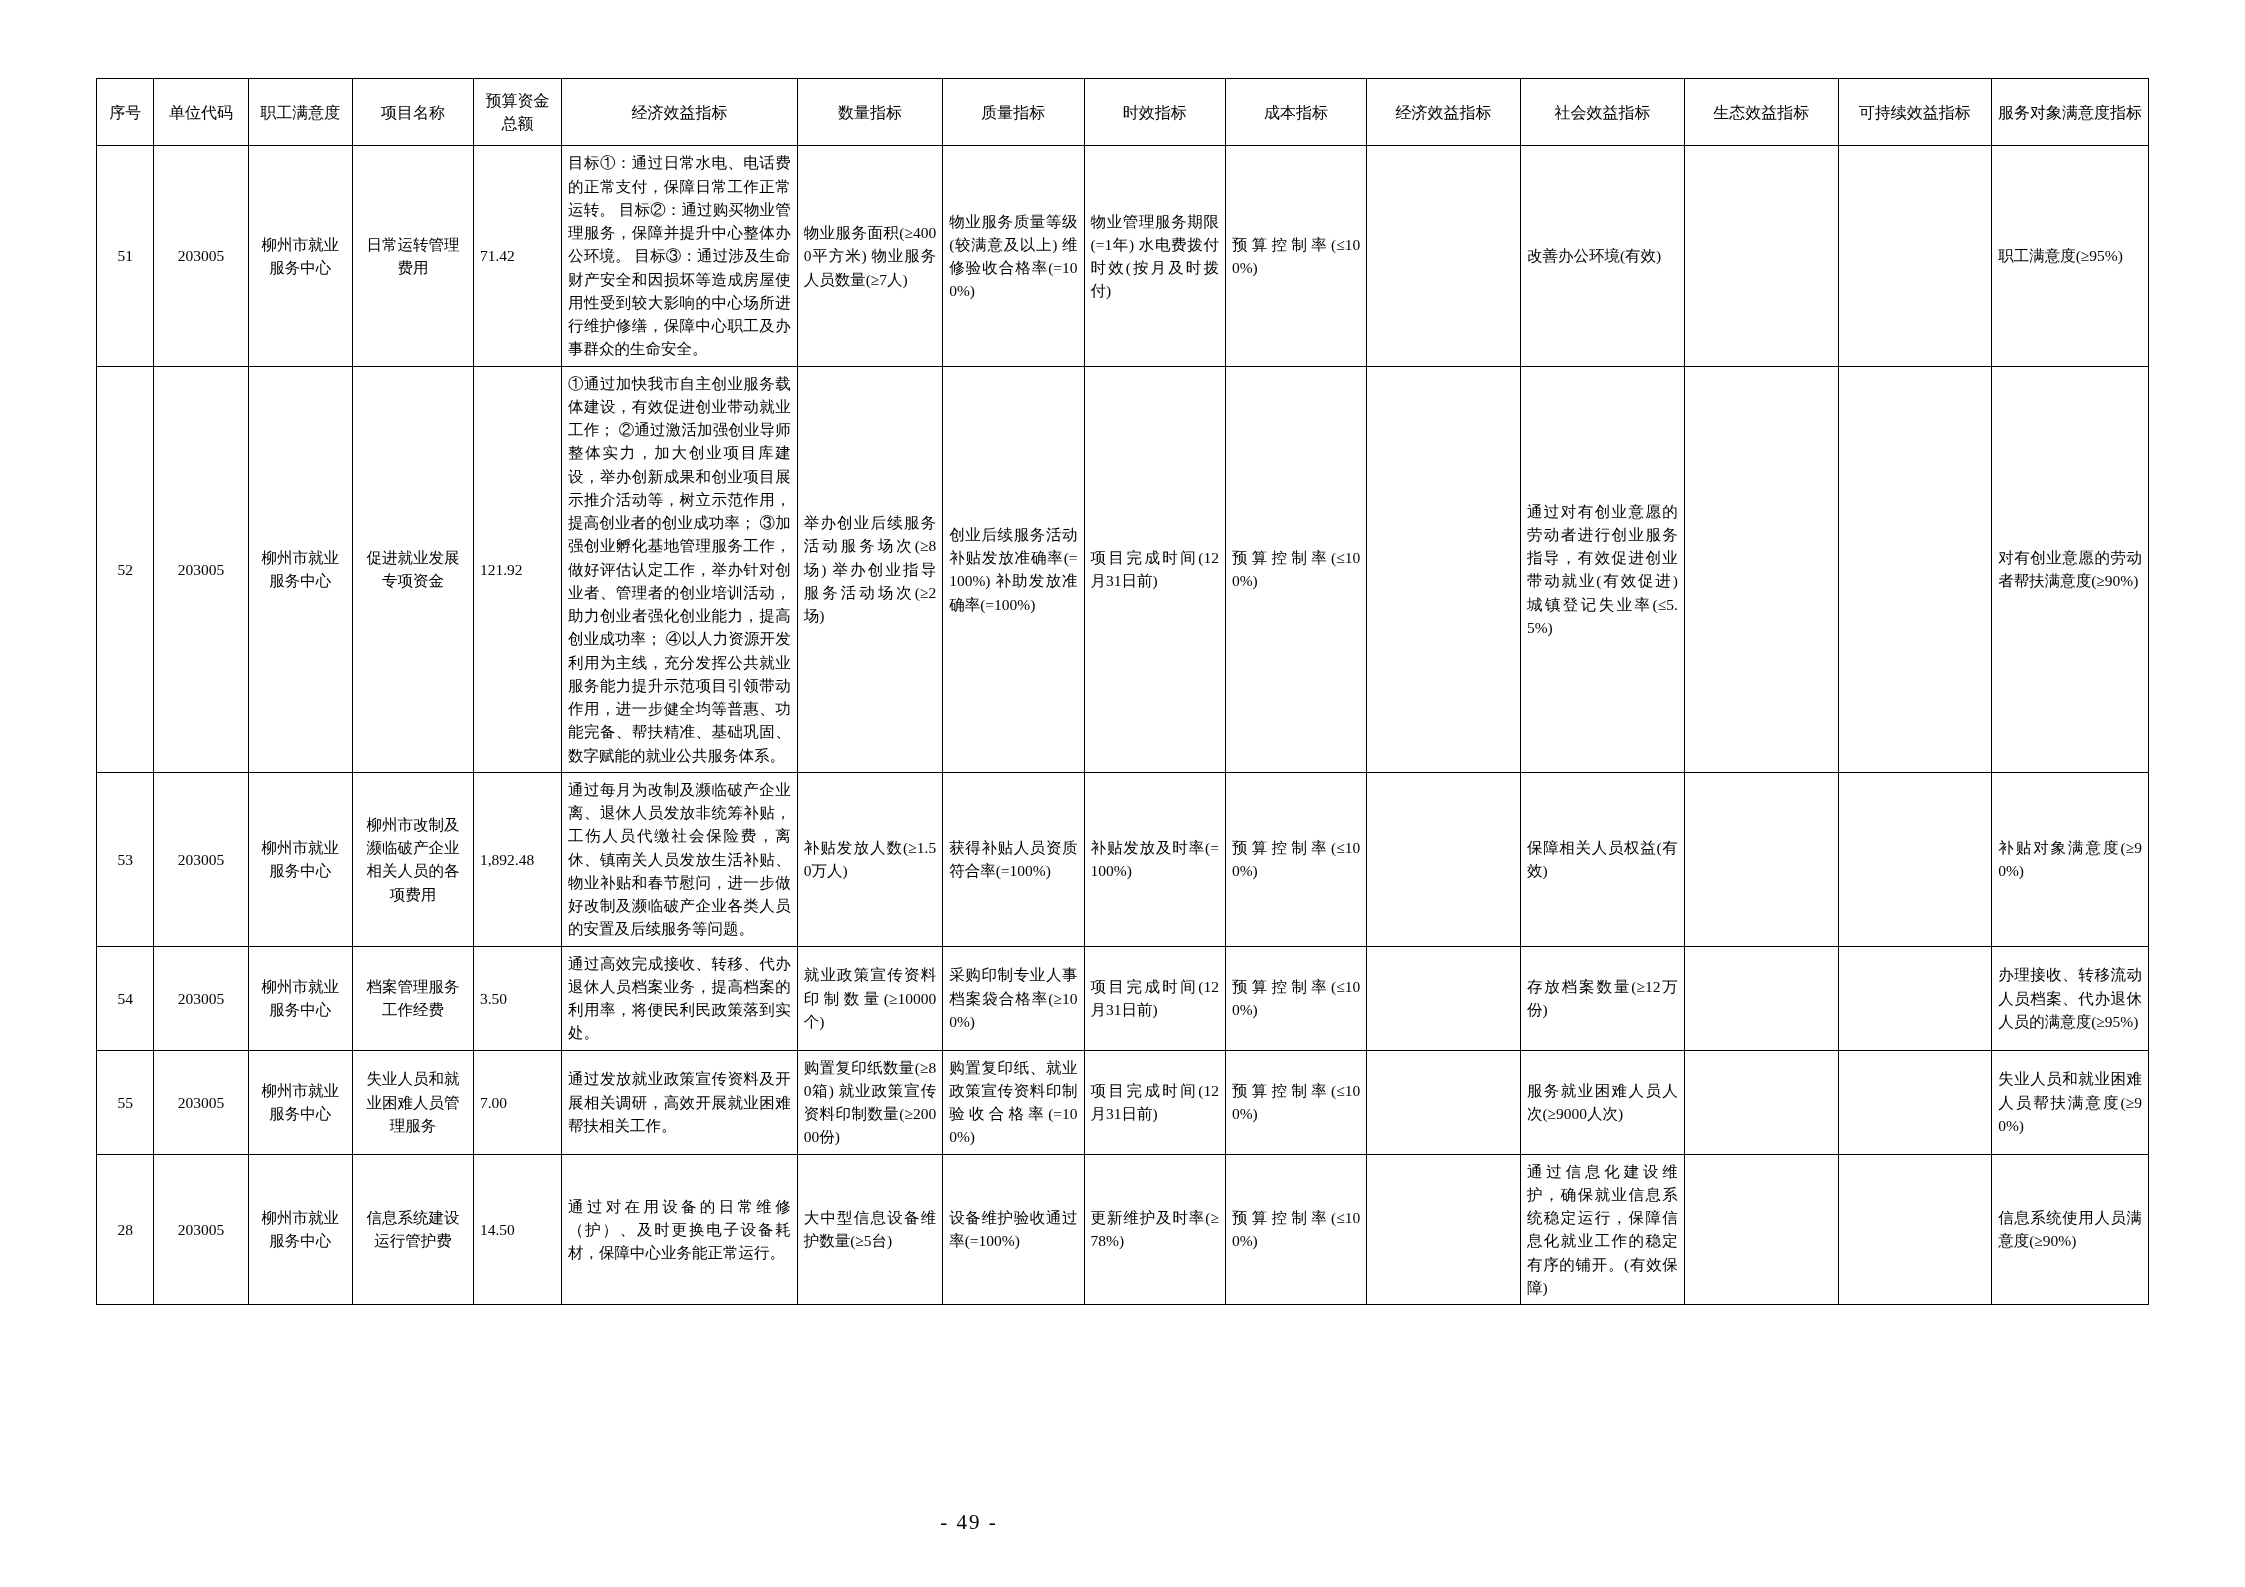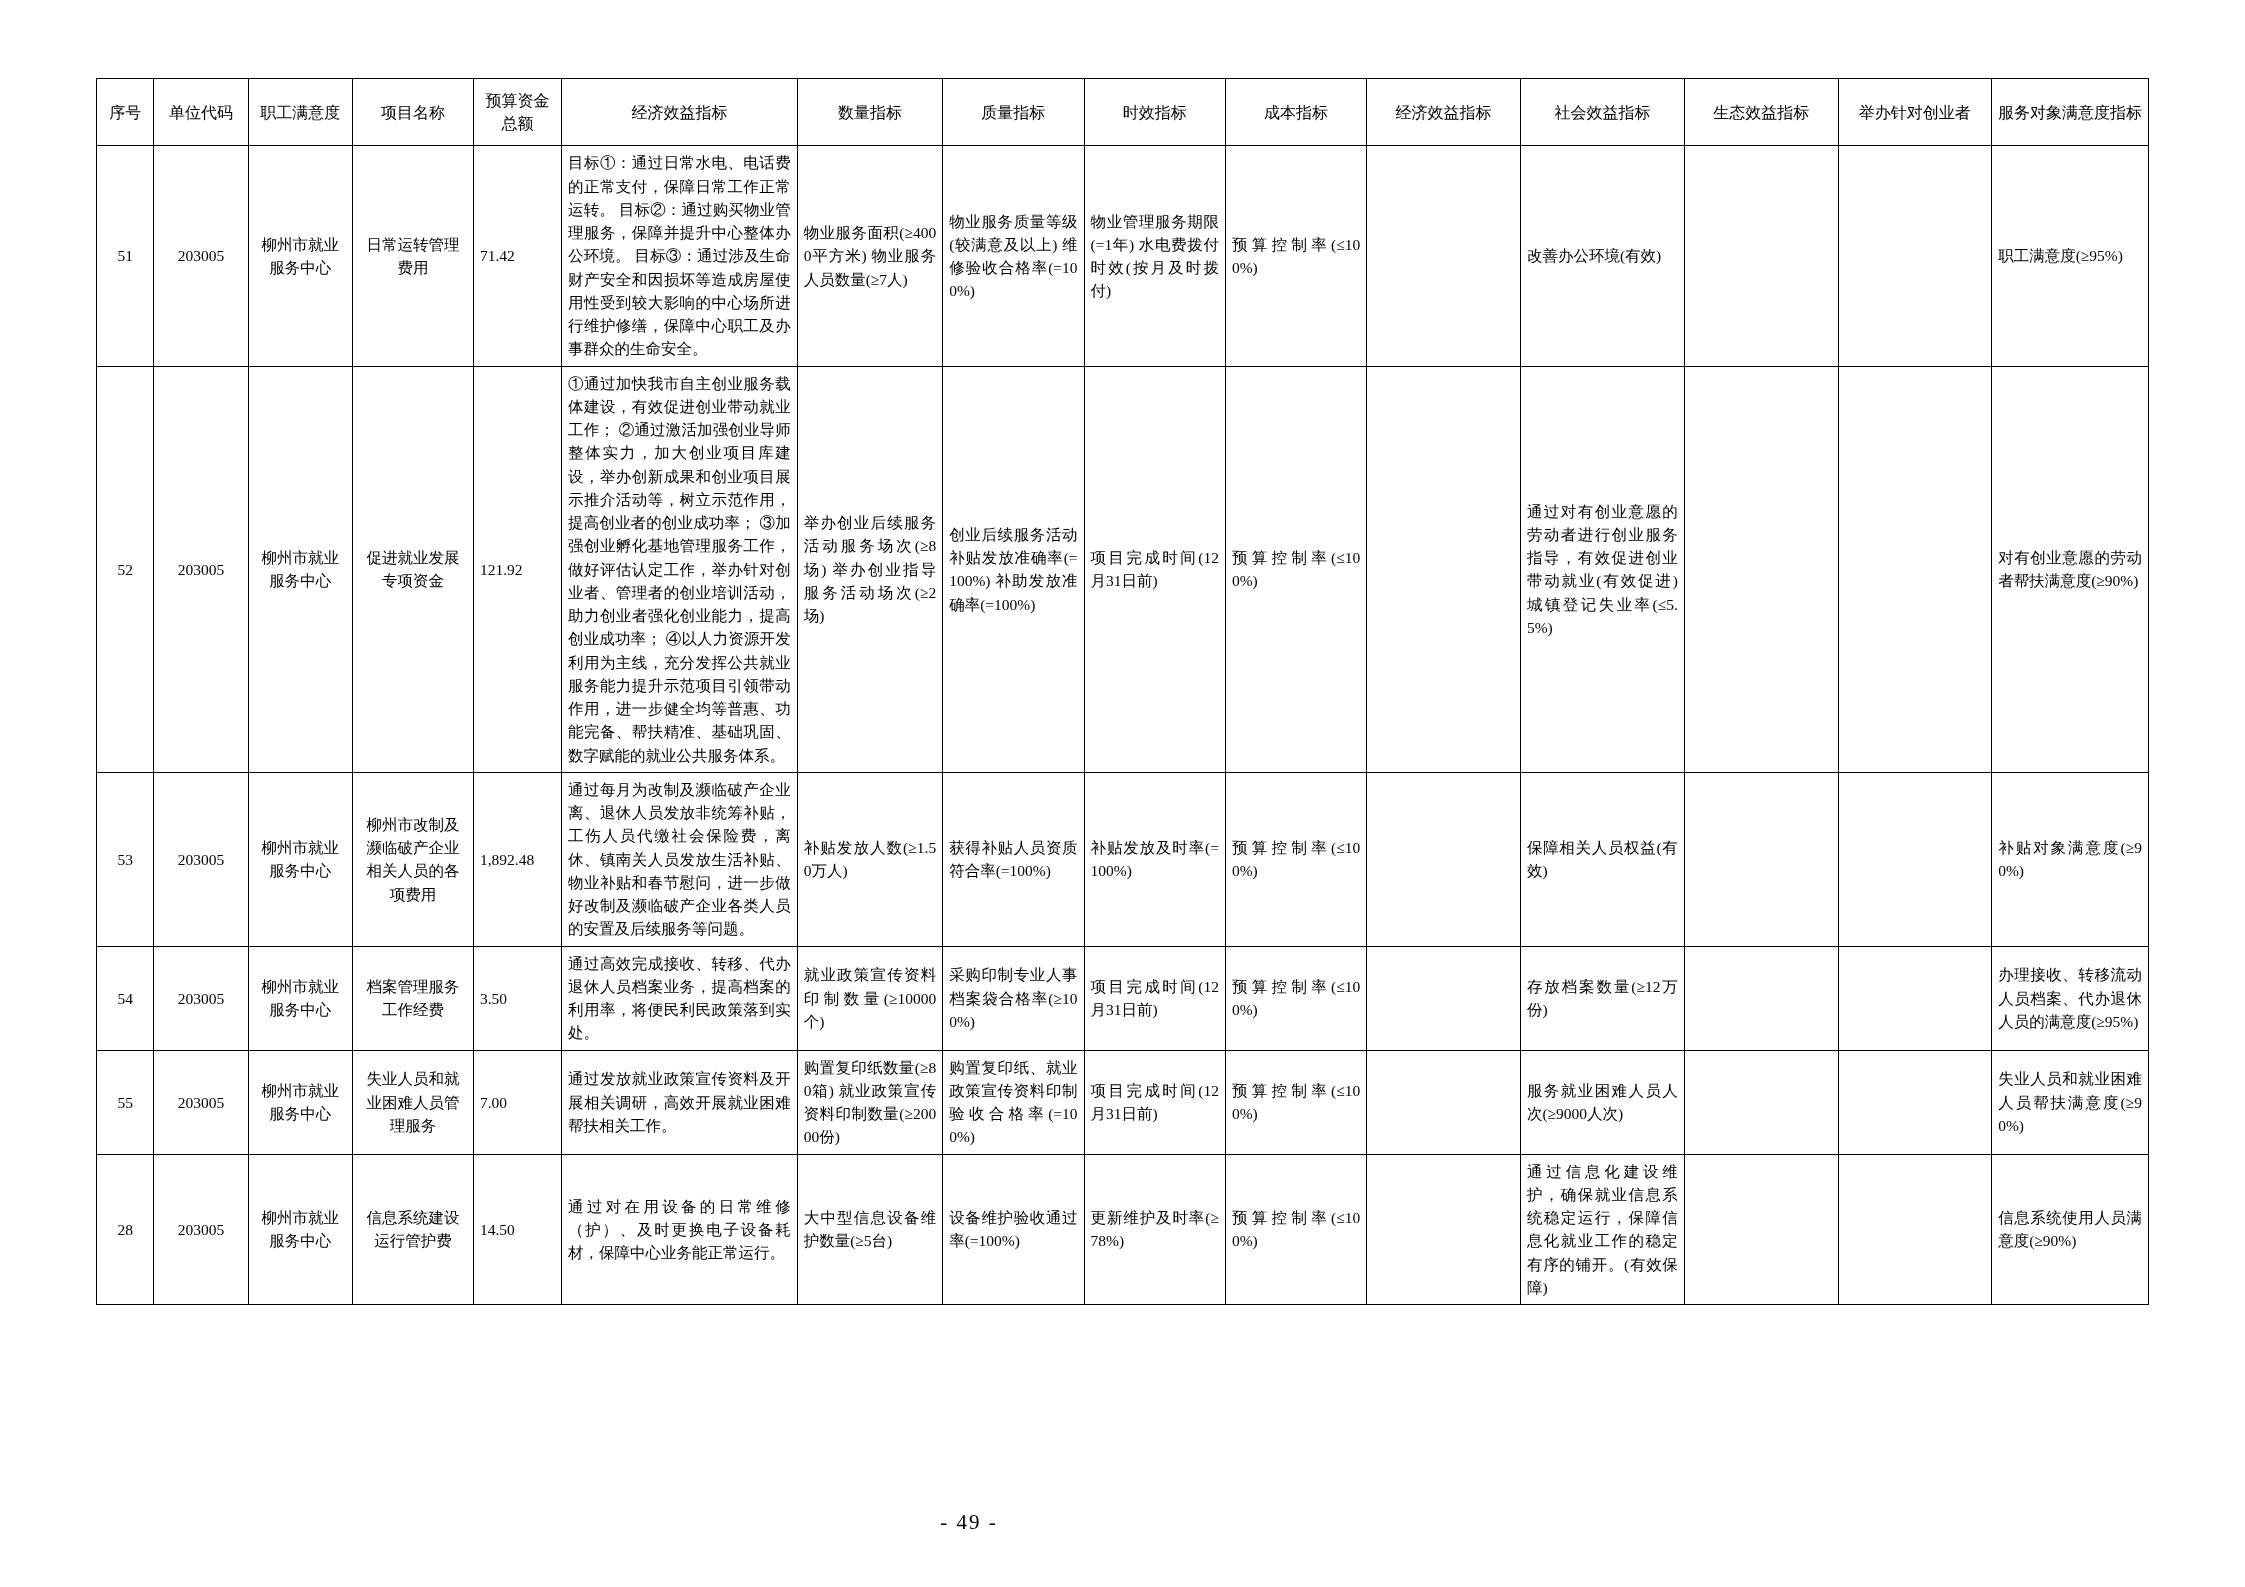--- a/index.html
+++ b/index.html
@@ -108,21 +108,21 @@
         <th>项目名称</th>
         <th>预算资金总额</th>
         <th>经济效益指标</th>
         <th>数量指标</th>
         <th>质量指标</th>
         <th>时效指标</th>
         <th>成本指标</th>
         <th>经济效益指标</th>
         <th>社会效益指标</th>
         <th>生态效益指标</th>
-        <th>举办针对创业者</th>
+        <th>可持续效益指标</th>
         <th>服务对象满意度指标</th>
       </tr>
     </thead>
     <tbody>
       <tr>
         <td class="c">51</td>
         <td class="c">203005</td>
         <td class="c">柳州市就业服务中心</td>
         <td class="c">日常运转管理费用</td>
         <td class="r">71.42</td>

